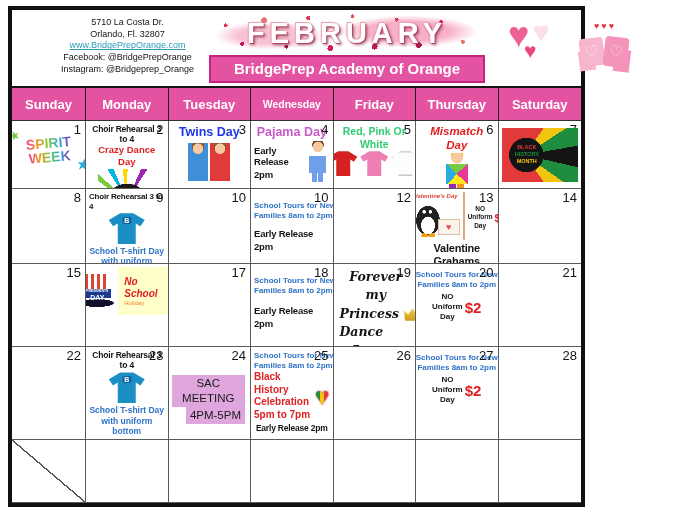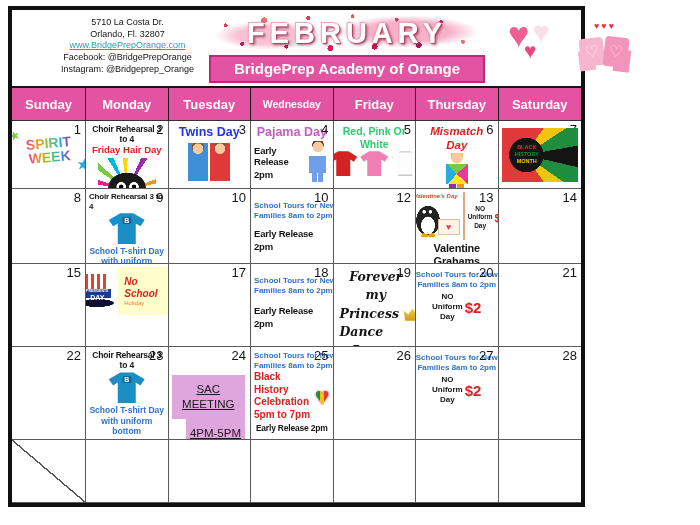--- a/index.html
+++ b/index.html
@@ -57,21 +57,21 @@
   .cellline{font-size:9px;line-height:1.2;text-align:center;color:#141414;}
   .k-bold{font-weight:700;font-size:8.5px;letter-spacing:-0.2px;margin-top:1px;}
   .red-b{font-weight:700;color:#e02020;font-size:9.5px;}
   .twins{color:#1f35e6;font-weight:800;font-size:12.5px;}
   .pajama{color:#c65cc9;font-weight:800;font-size:12.5px;}
   .green-b{color:#2ecc71;font-weight:800;font-size:10.5px;width:72px;}
   .mismatch{color:#e02020;font-weight:800;font-style:italic;font-size:11.5px;margin-top:2px;}
   .blue-b{color:#2f72c6;font-weight:700;font-size:8px;width:86px;}
   .blue-b9{color:#2f72c6;font-weight:700;font-size:8.5px;}
   .script{font-family:"DejaVu Serif",serif;font-style:italic;font-weight:600;font-size:12.5px;line-height:1.45;margin-left:3px;}
-  .sac{background:#dfa6de;font-size:11.5px;color:#1a1a1a;padding:7px 4px;line-height:1.3;text-decoration:underline;}
+  .sac{background:#dfa6de;font-size:11.5px;color:#1a1a1a;padding:1px 4px;line-height:1.3;}
   .red25{color:#e02020;font-weight:700;font-size:10px;line-height:1.25;}
   .vg{font-size:11px;margin-top:2px;}
   .left{text-align:left;}
   .self-start{align-self:flex-start;}
   .selfcenter{align-self:center;margin-top:2px;}
   .sm{font-size:8px;}
   .sm2{font-size:8.5px;}
   .bigger{font-size:9.5px;}
   .mt2{margin-top:2px;}.mt4{margin-top:4px;}.mt6{margin-top:6px;}.mt8{margin-top:8px;}.mt10{margin-top:10px;}.mt30{margin-top:26px;}
   .mta{margin-top:auto;margin-bottom:2px;}
@@ -205,21 +205,21 @@
       <div class="cell ">
         <span class="daynum">1</span>
         <div class="g g-spirit-week">
           <span class="g-line g-line-0">SPIRIT</span>
           <span class="g-line g-line-1">WEEK</span>
         </div>
       </div>
       <div class="cell ">
         <span class="daynum">2</span>
         <div class="cellline k-bold">Choir Rehearsal 3 to 4</div>
-        <div class="cellline red-b">Friday Hair Day</div>
+        <div class="cellline red-b">Crazy Dance Day</div>
         <div class="g g-crazy-hair"></div>
       </div>
       <div class="cell ">
         <span class="daynum">3</span>
         <div class="cellline twins mt2">Twins Day</div>
         <div class="g g-twins"></div>
       </div>
       <div class="cell ">
         <span class="daynum">4</span>
         <div class="cellline pajama mt2">Pajama Day</div>

